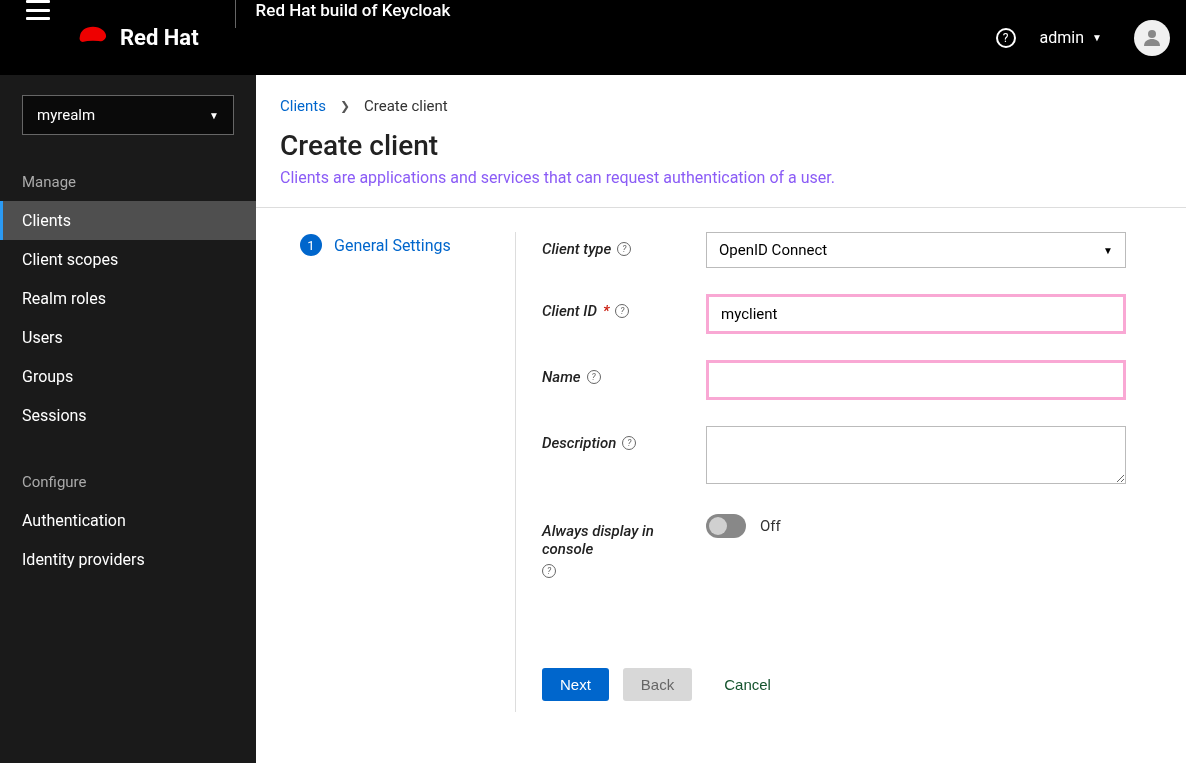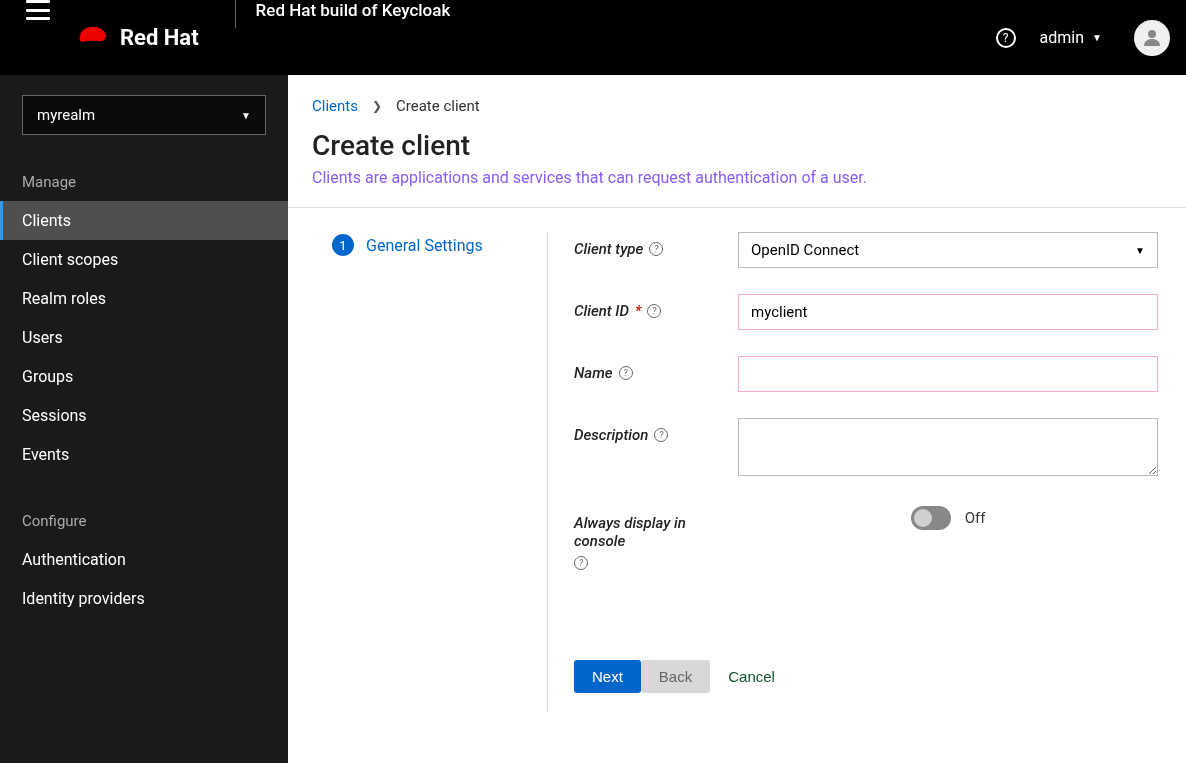--- a/index.html
+++ b/index.html
@@ -28,21 +28,21 @@
     .product-name { font-size: 17px; font-weight: 500; }
     .header-right { margin-left: auto; display: flex; align-items: center; gap: 24px; }
     .help-icon { width: 20px; height: 20px; border: 2px solid white; border-radius: 50%; display: flex; align-items: center; justify-content: center; font-size: 12px; cursor: pointer; }
     .user-dropdown { display: flex; align-items: center; gap: 8px; cursor: pointer; font-size: 16px; }
     .user-dropdown .caret { font-size: 10px; }
     .avatar { width: 36px; height: 36px; border-radius: 50%; background: #f0f0f0; display: flex; align-items: center; justify-content: center; cursor: pointer; margin-left: 8px; }
     .avatar svg { width: 24px; height: 24px; fill: #888; }
     
     
     .layout { display: flex; height: calc(763px - 75px); }
-    .sidebar { width: 288px; background: #1a1a1a; color: #fff; padding-top: 20px; }
+    .sidebar { width: 256px; background: #1a1a1a; color: #fff; padding-top: 20px; }
     .realm-selector {
       margin: 0 22px 24px 22px;
       border: 1px solid #666;
       background: #0a0a0a;
       padding: 10px 14px;
       display: flex;
       justify-content: space-between;
       align-items: center;
       cursor: pointer;
       font-size: 15px;
@@ -69,29 +69,29 @@
     .step-label { color: #0066cc; font-size: 16px; }
     
     .form-fields { flex: 1; padding-left: 26px; max-width: 610px; }
     .form-row { display: flex; align-items: flex-start; margin-bottom: 26px; }
     .form-label { width: 164px; font-size: 15px; color: #222; padding-top: 8px; display: flex; align-items: center; gap: 6px; flex-wrap: wrap; font-weight: 500; font-style: italic; }
     .form-label .req { color: #c9190b; }
     .info-icon { width: 14px; height: 14px; border: 1.5px solid #666; border-radius: 50%; display: inline-flex; align-items: center; justify-content: center; font-size: 9px; color: #666; cursor: pointer; font-weight: normal; }
     .form-control { flex: 1; }
     .select-box { border: 1px solid #bbb; padding: 8px 12px; display: flex; justify-content: space-between; align-items: center; cursor: pointer; font-size: 15px; background: #fff; }
     .select-box .caret { font-size: 10px; }
-    input[type="text"] { width: 100%; border: 1px solid #f9a8d4; padding: 8px 12px; font-size: 15px; font-family: inherit; }
+    input[type="text"] { width: 100%; border: 3px solid #f9a8d4; padding: 8px 12px; font-size: 15px; font-family: inherit; }
     textarea { width: 100%; border: 1px solid #bbb; padding: 8px 12px; font-size: 15px; font-family: inherit; height: 58px; resize: vertical; }
     
-    .toggle-row { display: flex; align-items: center; gap: 14px; justify-content: center; }
+    .toggle-row { display: flex; align-items: center; gap: 14px; }
     .toggle { width: 40px; height: 24px; background: #888; border-radius: 12px; position: relative; cursor: pointer; }
     .toggle::after { content: ""; position: absolute; width: 18px; height: 18px; background: #d0d0d0; border-radius: 50%; top: 3px; left: 3px; }
     .toggle-label { font-size: 15px; color: #333; }
     
-    .form-actions { display: flex; gap: 0; margin-top: 90px; }
+    .form-actions { display: flex; gap: 14px; margin-top: 90px; }
     .btn { padding: 8px 18px; font-size: 15px; border: none; cursor: pointer; border-radius: 3px; }
     .btn-primary { background: #0066cc; color: #fff; }
     .btn-secondary { background: #d8d8d8; color: #666; cursor: not-allowed; }
     .btn-link { background: transparent; color: #14532d; }
   </style>
 </head>
 <body>
 
 <div class="header">
   <div class="hamburger">
@@ -130,21 +130,20 @@
       <span class="caret">▼</span>
     </div>
 
     <div class="nav-section-label">Manage</div>
     <div class="nav-item active">Clients</div>
     <div class="nav-item">Client scopes</div>
     <div class="nav-item">Realm roles</div>
     <div class="nav-item">Users</div>
     <div class="nav-item">Groups</div>
     <div class="nav-item">Sessions</div>
-    <div class="nav-item">Events</div>
 
     <div class="nav-section-label" style="margin-top:24px">Configure</div>
     <div class="nav-item">Authentication</div>
     <div class="nav-item">Identity providers</div>
   </div>
 
   <div class="main">
     <div class="breadcrumb">
       <a>Clients</a>
       <span class="sep">❯</span>

